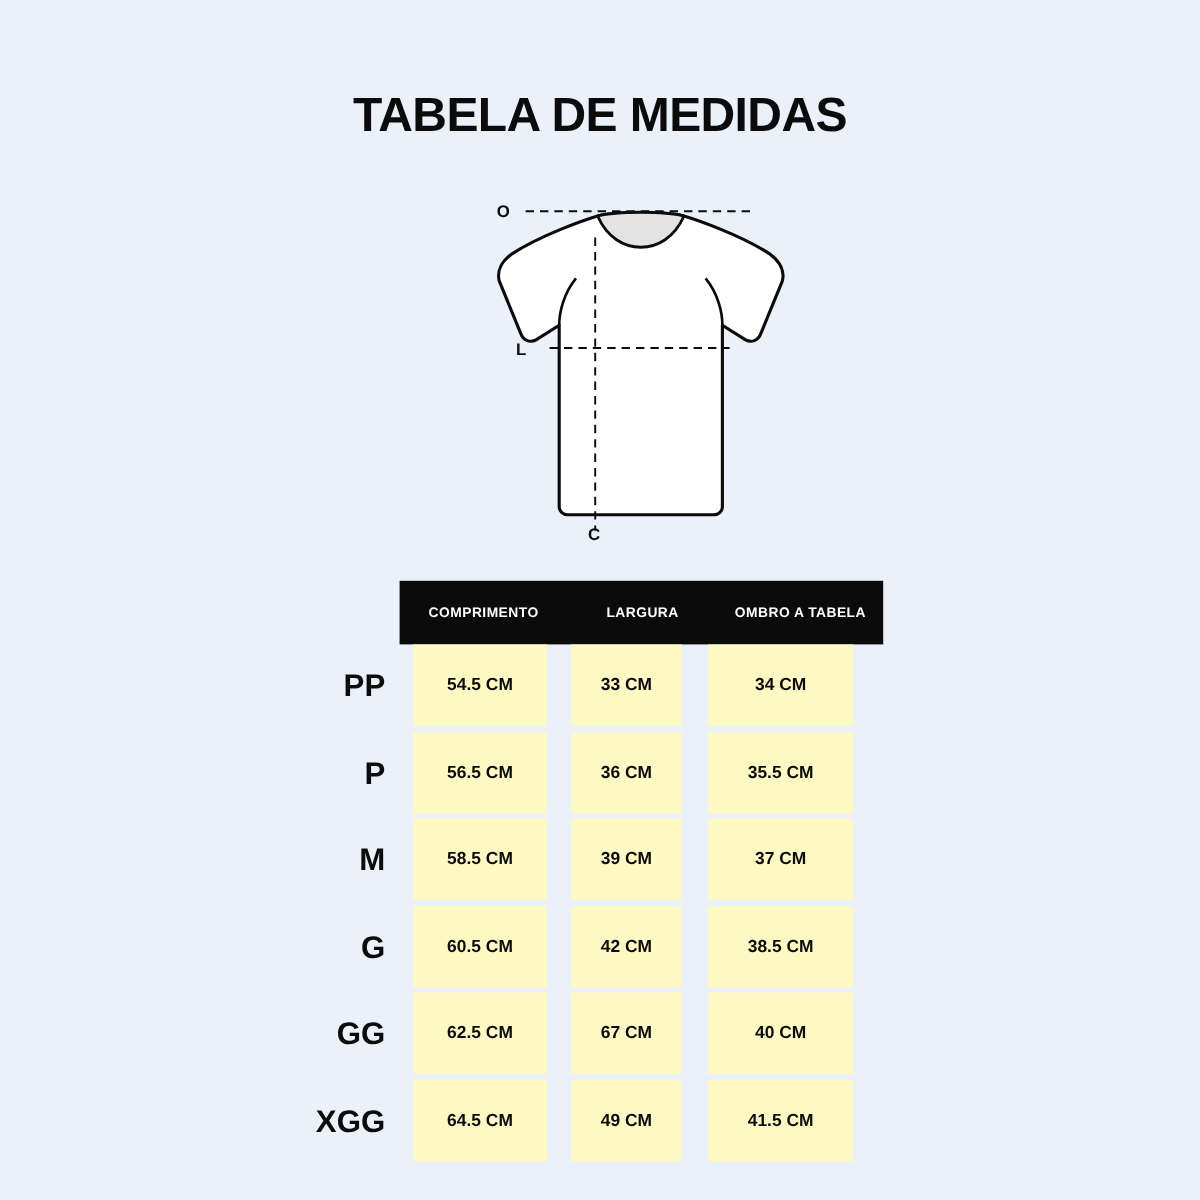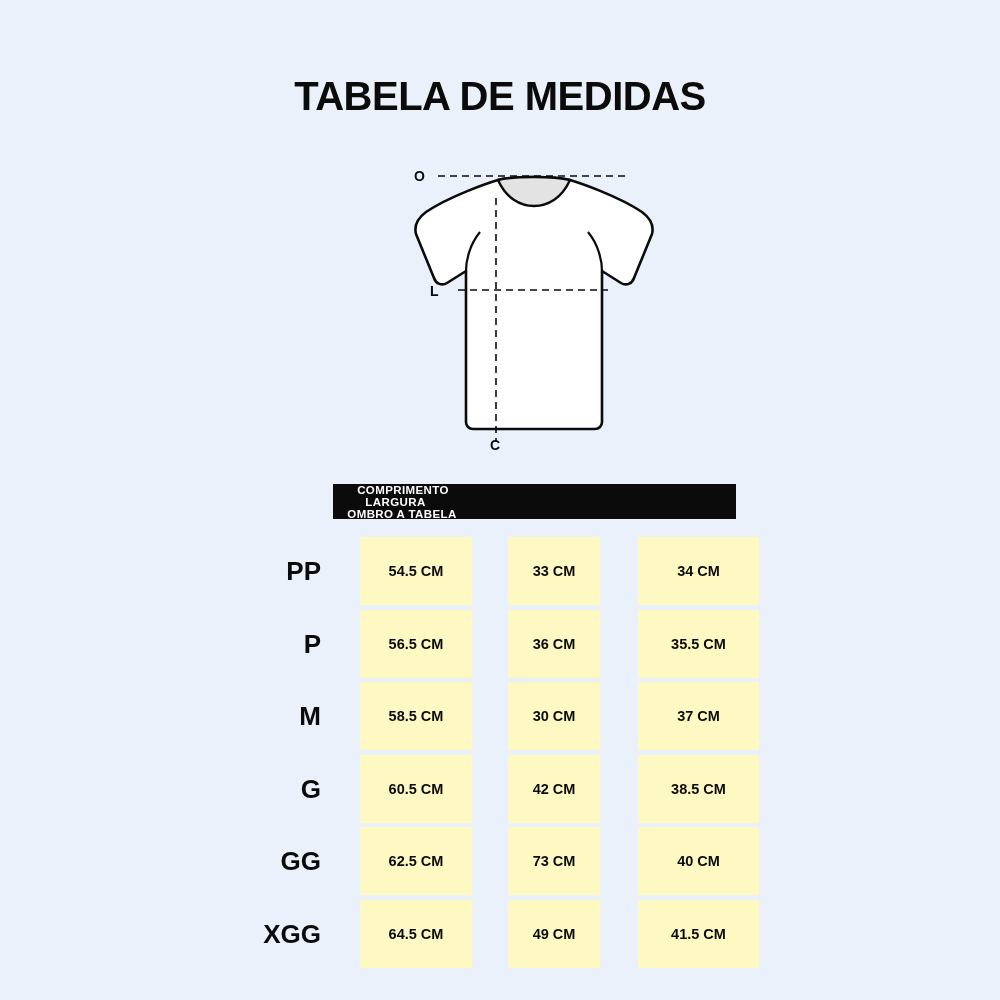--- a/index.html
+++ b/index.html
@@ -52,24 +52,24 @@
     position: absolute;
     left: 232px;
     top: 484px;
     width: 540px;
   }
   .thead {
     position: absolute;
     left: 101px;
     top: 0;
     width: 403px;
-    height: 35px;
+    height: 53px;
     background: #0b0b0b;
     display: flex;
-    flex-direction: column;
+    align-items: center;
   }
   .th {
     color: #ffffff;
     font-size: 11.5px;
     font-weight: bold;
     letter-spacing: 0.4px;
     text-align: center;
   }
   .th.c1 { width: 140px; }
   .th.c2 { width: 125px; }
@@ -79,21 +79,20 @@
     position: absolute;
     left: 0;
     top: 53px;
     width: 540px;
   }
   .row {
     position: relative;
     height: 72.5px;
     display: flex;
     align-items: flex-start;
-    gap: 16px;
   }
   .size-label {
     width: 101px;
     text-align: right;
     padding-right: 12px;
     box-sizing: border-box;
     font-size: 26px;
     font-weight: bold;
     color: #0b0b0b;
     line-height: 68px;
@@ -164,35 +163,35 @@
       <div class="row">
         <div class="size-label">P</div>
         <div class="cell c1">56.5 CM</div>
         <div class="cell c2">36 CM</div>
         <div class="cell c3">35.5 CM</div>
       </div>
 
       <div class="row">
         <div class="size-label">M</div>
         <div class="cell c1">58.5 CM</div>
-        <div class="cell c2">30 CM</div>
+        <div class="cell c2">39 CM</div>
         <div class="cell c3">37 CM</div>
       </div>
 
       <div class="row">
         <div class="size-label">G</div>
         <div class="cell c1">60.5 CM</div>
         <div class="cell c2">42 CM</div>
         <div class="cell c3">38.5 CM</div>
       </div>
 
       <div class="row">
         <div class="size-label">GG</div>
         <div class="cell c1">62.5 CM</div>
-        <div class="cell c2">73 CM</div>
+        <div class="cell c2">67 CM</div>
         <div class="cell c3">40 CM</div>
       </div>
 
       <div class="row">
         <div class="size-label">XGG</div>
         <div class="cell c1">64.5 CM</div>
         <div class="cell c2">49 CM</div>
         <div class="cell c3">41.5 CM</div>
       </div>
 

